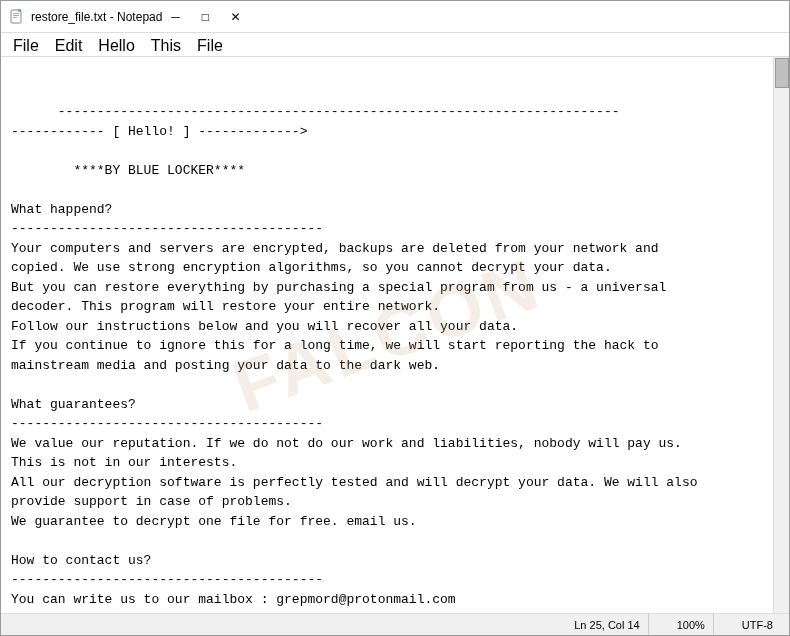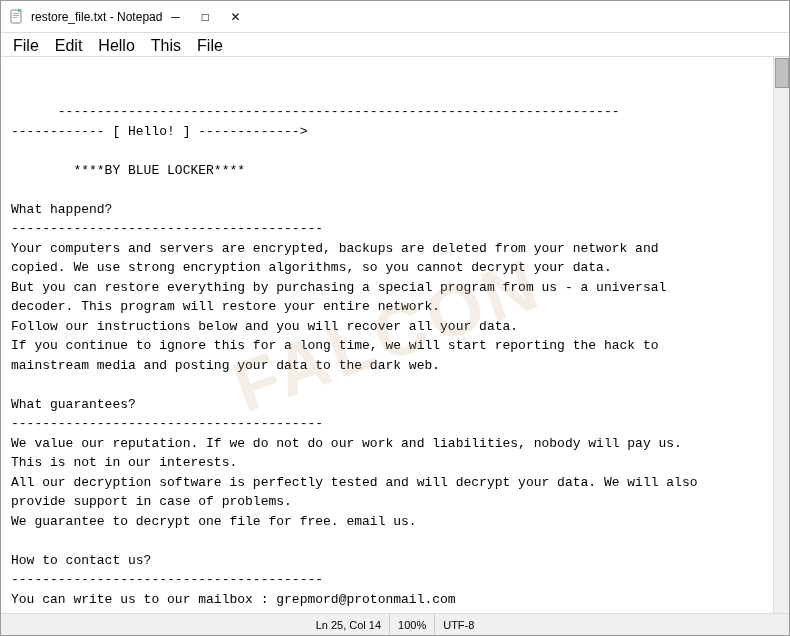--- a/index.html
+++ b/index.html
@@ -145,22 +145,23 @@
       z-index: 1;
       letter-spacing: 4px;
     }
 
     .status-bar {
       height: 22px;
       background: #f0f0f0;
       border-top: 1px solid #ddd;
       display: flex;
       align-items: center;
-      justify-content: center;
+      justify-content: flex-end;
       padding: 0 8px;
+      gap: 20px;
       font-family: 'Segoe UI', Arial, sans-serif;
       font-size: 11px;
       color: #000;
     }
 
     .status-section {
       padding: 0 8px;
       border-right: 1px solid #ccc;
       height: 100%;
       display: flex;

